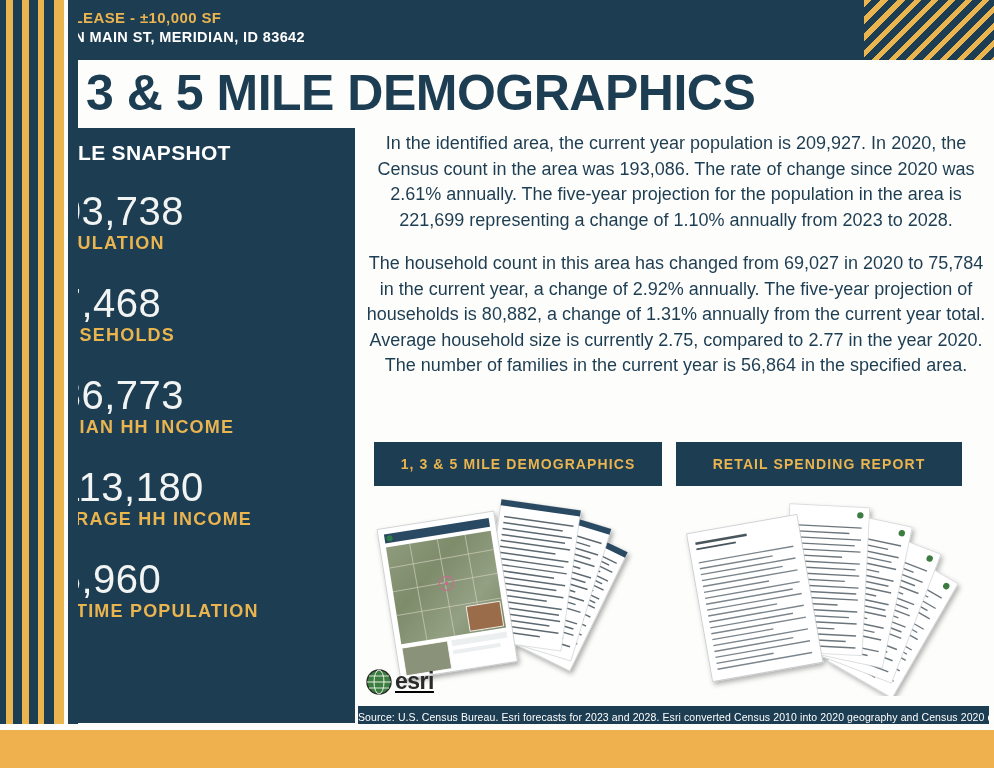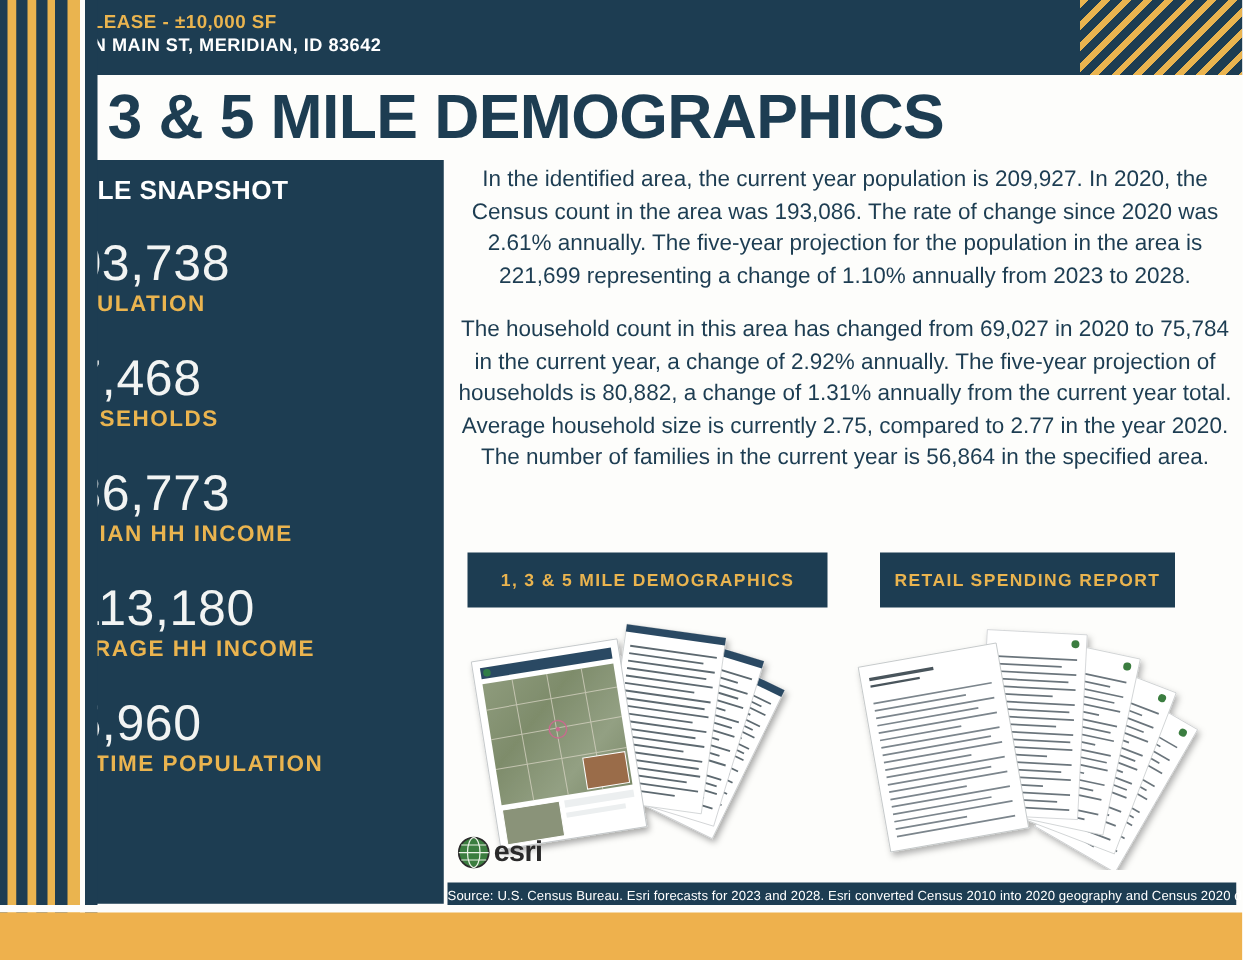--- a/index.html
+++ b/index.html
@@ -72,30 +72,30 @@
 
   
   .btn-row{position:absolute;left:6px;top:314px;width:624px;height:44px;}
   .btn{
     position:absolute;top:0;height:44px;background:#1d3d52;
     display:flex;align-items:center;justify-content:center;
     color:#eab44f;font-size:14px;font-weight:bold;letter-spacing:1.1px;
     cursor:pointer;
   }
   .btn-a{left:10px;width:288px;}
-  .btn-b{left:340px;width:236px;}
+  .btn-b{left:312px;width:286px;}
 
   
   .thumbs{position:absolute;left:0;top:368px;width:636px;height:205px;}
   .thumb{position:absolute;top:0;width:300px;height:200px;}
   .thumb-left{left:4px;}
   .thumb-right{left:324px;}
 
   
-  .esri-logo{position:absolute;left:4px;top:172px;display:flex;align-items:center;z-index:5;}
+  .esri-logo{position:absolute;left:4px;top:172px;display:flex;align-items:center;z-index:5;text-decoration:underline;}
   .esri-word{color:#2a2a2a;font-size:23px;font-weight:bold;letter-spacing:-0.5px;margin-left:3px;}
 
   
   .source-bar{
     position:absolute;left:0;top:578px;width:631px;height:22px;
     background:#1d3d52;display:flex;align-items:center;
   }
   .source-text{
     color:#ffffff;font-size:10.5px;letter-spacing:.1px;
     margin:0 auto;white-space:nowrap;

